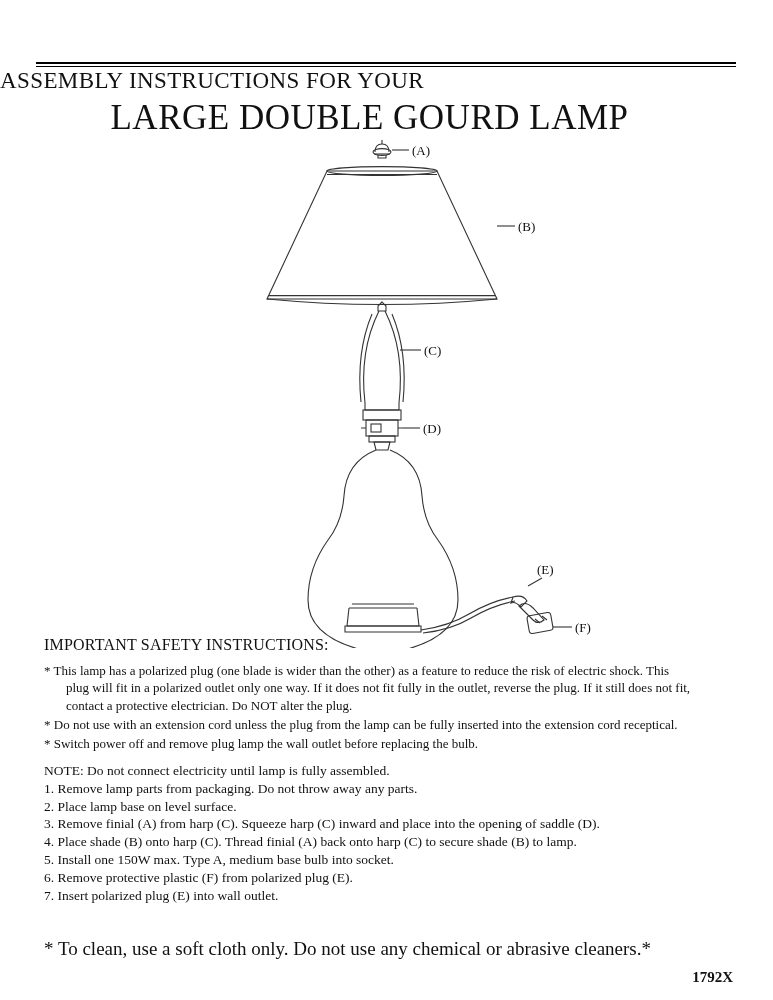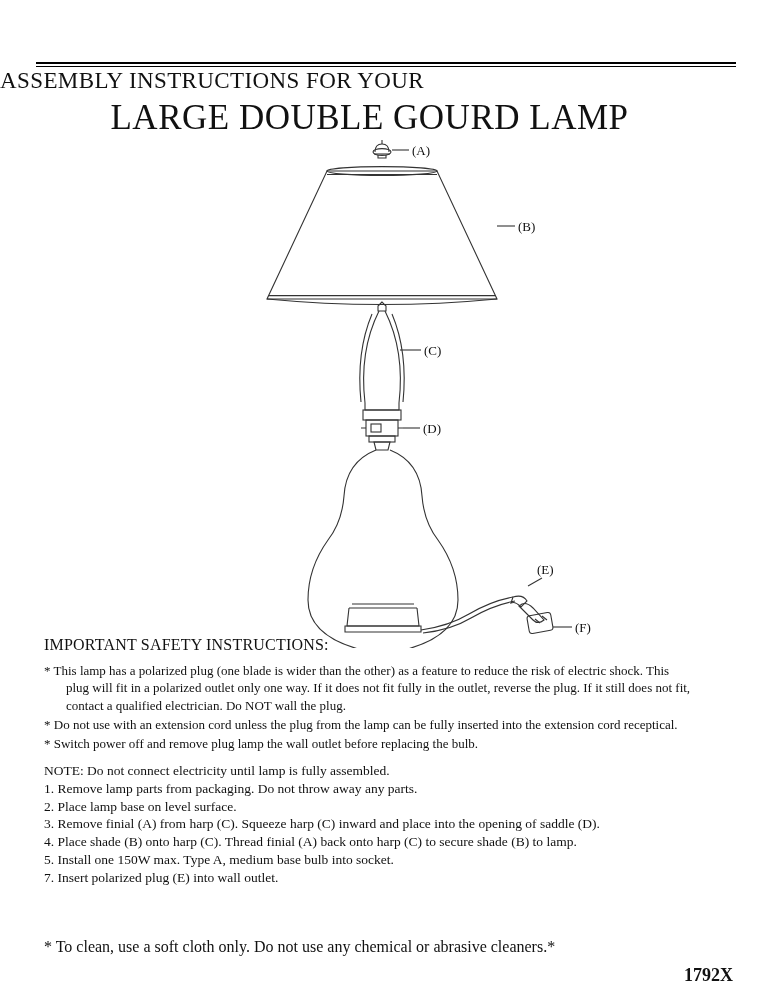--- a/index.html
+++ b/index.html
@@ -116,27 +116,27 @@
   .assembly .section-heading { margin-bottom: 6px; }
   .assembly-note,
   .assembly-step {
     font-size: 13.5px;
     line-height: 1.32;
   }
   .footer-note {
     position: absolute;
     left: 44px;
     top: 938px;
-    font-size: 16px;
+    font-size: 19px;
   }
   .doc-code {
     position: absolute;
     right: 40px;
     bottom: 14px;
-    font-size: 18px;
+    font-size: 15px;
     font-weight: bold;
   }
 
   .label-text {
     font-family: "Liberation Serif", serif;
     font-size: 13px;
   }
 </style>
 </head>
 <body>
@@ -242,37 +242,38 @@
       </g>
     </svg>
   </div>
 
   <div class="section safety">
     <div class="section-heading">IMPORTANT SAFETY INSTRUCTIONS:</div>
     <div class="safety-list">
       <div class="safety-item">
         <span>* This lamp has a polarized plug (one blade is wider than the other) as a feature to reduce the risk of electric shock. This</span>
         <span class="cont">plug will fit in a polarized outlet only one way. If it does not fit fully in the outlet, reverse the plug. If it still does not fit,</span>
-        <span class="cont">contact a qualified electrician. Do NOT wall the plug.</span>
+        <span class="cont">contact a protective electrician. Do NOT alter the plug.</span>
       </div>
       <div class="safety-item">
         <span>* Do not use with an extension cord unless the plug from the lamp can be fully inserted into the extension cord receptical.</span>
       </div>
       <div class="safety-item">
         <span>* Switch power off and remove plug lamp the wall outlet before replacing the bulb.</span>
       </div>
     </div>
   </div>
 
   <div class="section assembly">
     <div class="assembly-note">NOTE: Do not connect electricity until lamp is fully assembled.</div>
     <div class="assembly-step">1. Remove lamp parts from packaging. Do not throw away any parts.</div>
     <div class="assembly-step">2. Place lamp base on level surface.</div>
     <div class="assembly-step">3. Remove finial (A) from harp (C).  Squeeze harp (C) inward and place into the opening of saddle (D).</div>
     <div class="assembly-step">4. Place shade (B) onto harp (C). Thread finial (A) back onto harp (C) to secure shade (B) to lamp.</div>
     <div class="assembly-step">5. Install one 150W max. Type A, medium base bulb into socket.</div>
+    <div class="assembly-step">6. Remove protective plastic (F) from polarized plug (E).</div>
     <div class="assembly-step">7. Insert polarized plug (E) into wall outlet.</div>
   </div>
 
   <div class="footer-note">* To clean, use a soft cloth only.  Do not use any chemical or abrasive cleaners.*</div>
   <div class="doc-code">1792X</div>
 
 </div>
 
 </body></html>

